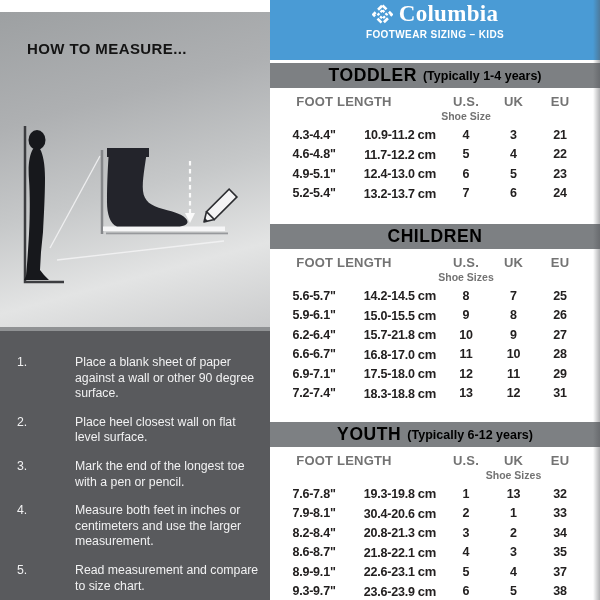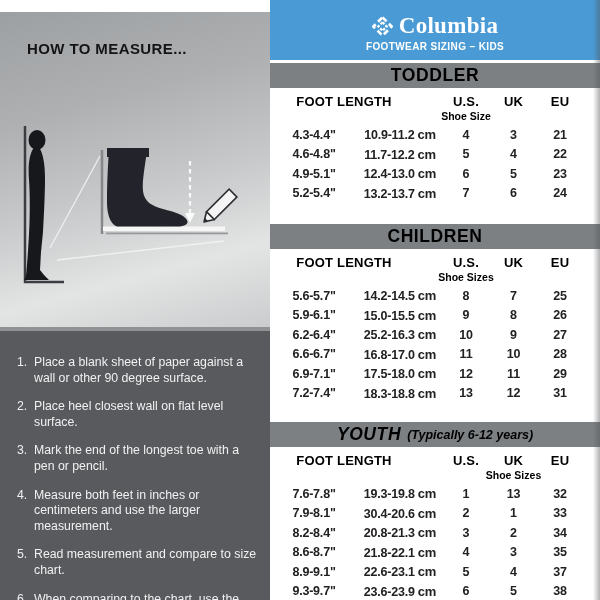--- a/index.html
+++ b/index.html
@@ -11,38 +11,38 @@
   .measure-area{position:absolute;left:0;top:0;width:270px;height:315px;
     background:linear-gradient(165deg,#9da0a2 0%,#aeb0b2 30%,#c6c8c9 55%,#e3e4e4 78%,#cbcccd 100%);}
   .measure-title{position:absolute;left:27px;top:28px;font-size:15px;font-weight:800;
     letter-spacing:.4px;color:#141414;}
   .illustration{position:absolute;left:0;top:52px;width:270px;height:260px;}
   .instructions{position:absolute;left:0;top:315px;width:270px;height:278px;
     background:#595a5d;border-top:4px solid #909294;box-sizing:border-box;
     padding:24px 10px 0 17px;}
   .step{display:flex;margin-bottom:13px;color:#f1f1f2;font-size:12.3px;line-height:1.27;}
   .step-num{flex:none;width:17px;}
-  .step-text{flex:1;}
+  .step-text{flex:1;margin-left:41px;}
   .bottom-strip{position:absolute;left:0;bottom:0;width:270px;height:7px;background:#3a3b3d;}
 
   
   .right-panel{position:absolute;left:270px;top:0;width:330px;height:600px;background:#ffffff;}
-  .blue-header{height:60px;background:#4a9bd5;color:#fff;text-align:center;box-sizing:border-box;padding-top:12px;}
+  .blue-header{height:60px;background:#4a9bd5;color:#fff;text-align:center;box-sizing:border-box;padding-top:0;}
   .logo-row{display:flex;justify-content:center;align-items:center;gap:6px;height:28px;}
   .logo-gem{width:21px;height:21px;}
   .logo-text{font-family:"Liberation Serif",serif;font-weight:700;font-size:23px;letter-spacing:.3px;}
   .header-title{font-size:10px;font-weight:800;letter-spacing:.4px;margin-top:1px;}
 
   .band{height:25px;background:#7d8083;color:#000000;display:flex;justify-content:center;
     align-items:center;gap:6px;}
-  .band-m1{margin-top:3px;} .band-m2{margin-top:21px;} .band-m3{margin-top:19px;font-style:italic;}
+  .band-m1{margin-top:3px;} .band-m2{margin-top:21px;} .band-m3{margin-top:19px;}
   .band-title{font-size:17.5px;font-weight:800;letter-spacing:.6px;}
   .band-sub{font-size:12.5px;font-weight:700;}
 
-  .col-headers{display:flex;align-items:flex-start;padding:6px 0 3px;color:#000000;}
+  .col-headers{display:flex;align-items:flex-start;padding:6px 0 3px;color:#737373;}
   .hc{display:flex;flex-direction:column;align-items:center;}
   .h-main{font-size:13px;font-weight:800;letter-spacing:.2px;}
   .h-sub{font-size:10.5px;font-weight:600;white-space:nowrap;margin-top:1px;}
   .hc-len{width:172px;box-sizing:border-box;padding-right:24px;}
   .hc-us{width:48px;} .hc-uk{width:47px;} .hc-eu{width:46px;}
 
   .row{display:flex;align-items:center;height:19.5px;color:#232020;}
   .cell{text-align:center;font-size:12.5px;font-weight:700;letter-spacing:-.2px;}
   .c-in{width:88px;} .c-cm{width:84px;white-space:nowrap;}
   .c-us{width:48px;} .c-uk{width:47px;} .c-eu{width:46px;}
@@ -148,20 +148,21 @@
             <rect x="8.6" y="8.6" width="6.8" height="6.8" transform="rotate(45 12 12)" stroke-width="2.6" stroke-dasharray="3 1.8"></rect>
           </g>
         </svg>
         <span class="logo-text">Columbia</span>
       </div>
       <div class="header-title">FOOTWEAR SIZING – KIDS</div>
     </div>
 
     <div class="band band-m1">
       <span class="band-title">TODDLER</span>
+      <span class="band-sub">(Typically 1-4 years)</span>
     </div>
     <div class="col-headers">
       <div class="hc hc-len">
         <span class="h-main">FOOT LENGTH</span>
       </div>
       <div class="hc hc-us">
         <span class="h-main">U.S.</span>
         <span class="h-sub">Shoe Size</span>
       </div>
       <div class="hc hc-uk">
@@ -237,21 +238,21 @@
   <div class="row">
     <span class="cell c-in">5.9-6.1"</span>
     <span class="cell c-cm"><span>15.0-15.5</span><span class="unit">cm</span></span>
     <span class="cell c-us">9</span>
     <span class="cell c-uk">8</span>
     <span class="cell c-eu">26</span>
   </div>
 
   <div class="row">
     <span class="cell c-in">6.2-6.4"</span>
-    <span class="cell c-cm"><span>25.2-16.3</span><span class="unit">cm</span></span>
+    <span class="cell c-cm"><span>15.7-21.8</span><span class="unit">cm</span></span>
     <span class="cell c-us">10</span>
     <span class="cell c-uk">9</span>
     <span class="cell c-eu">27</span>
   </div>
 
   <div class="row">
     <span class="cell c-in">6.6-6.7"</span>
     <span class="cell c-cm"><span>16.8-17.0</span><span class="unit">cm</span></span>
     <span class="cell c-us">11</span>
     <span class="cell c-uk">10</span>

